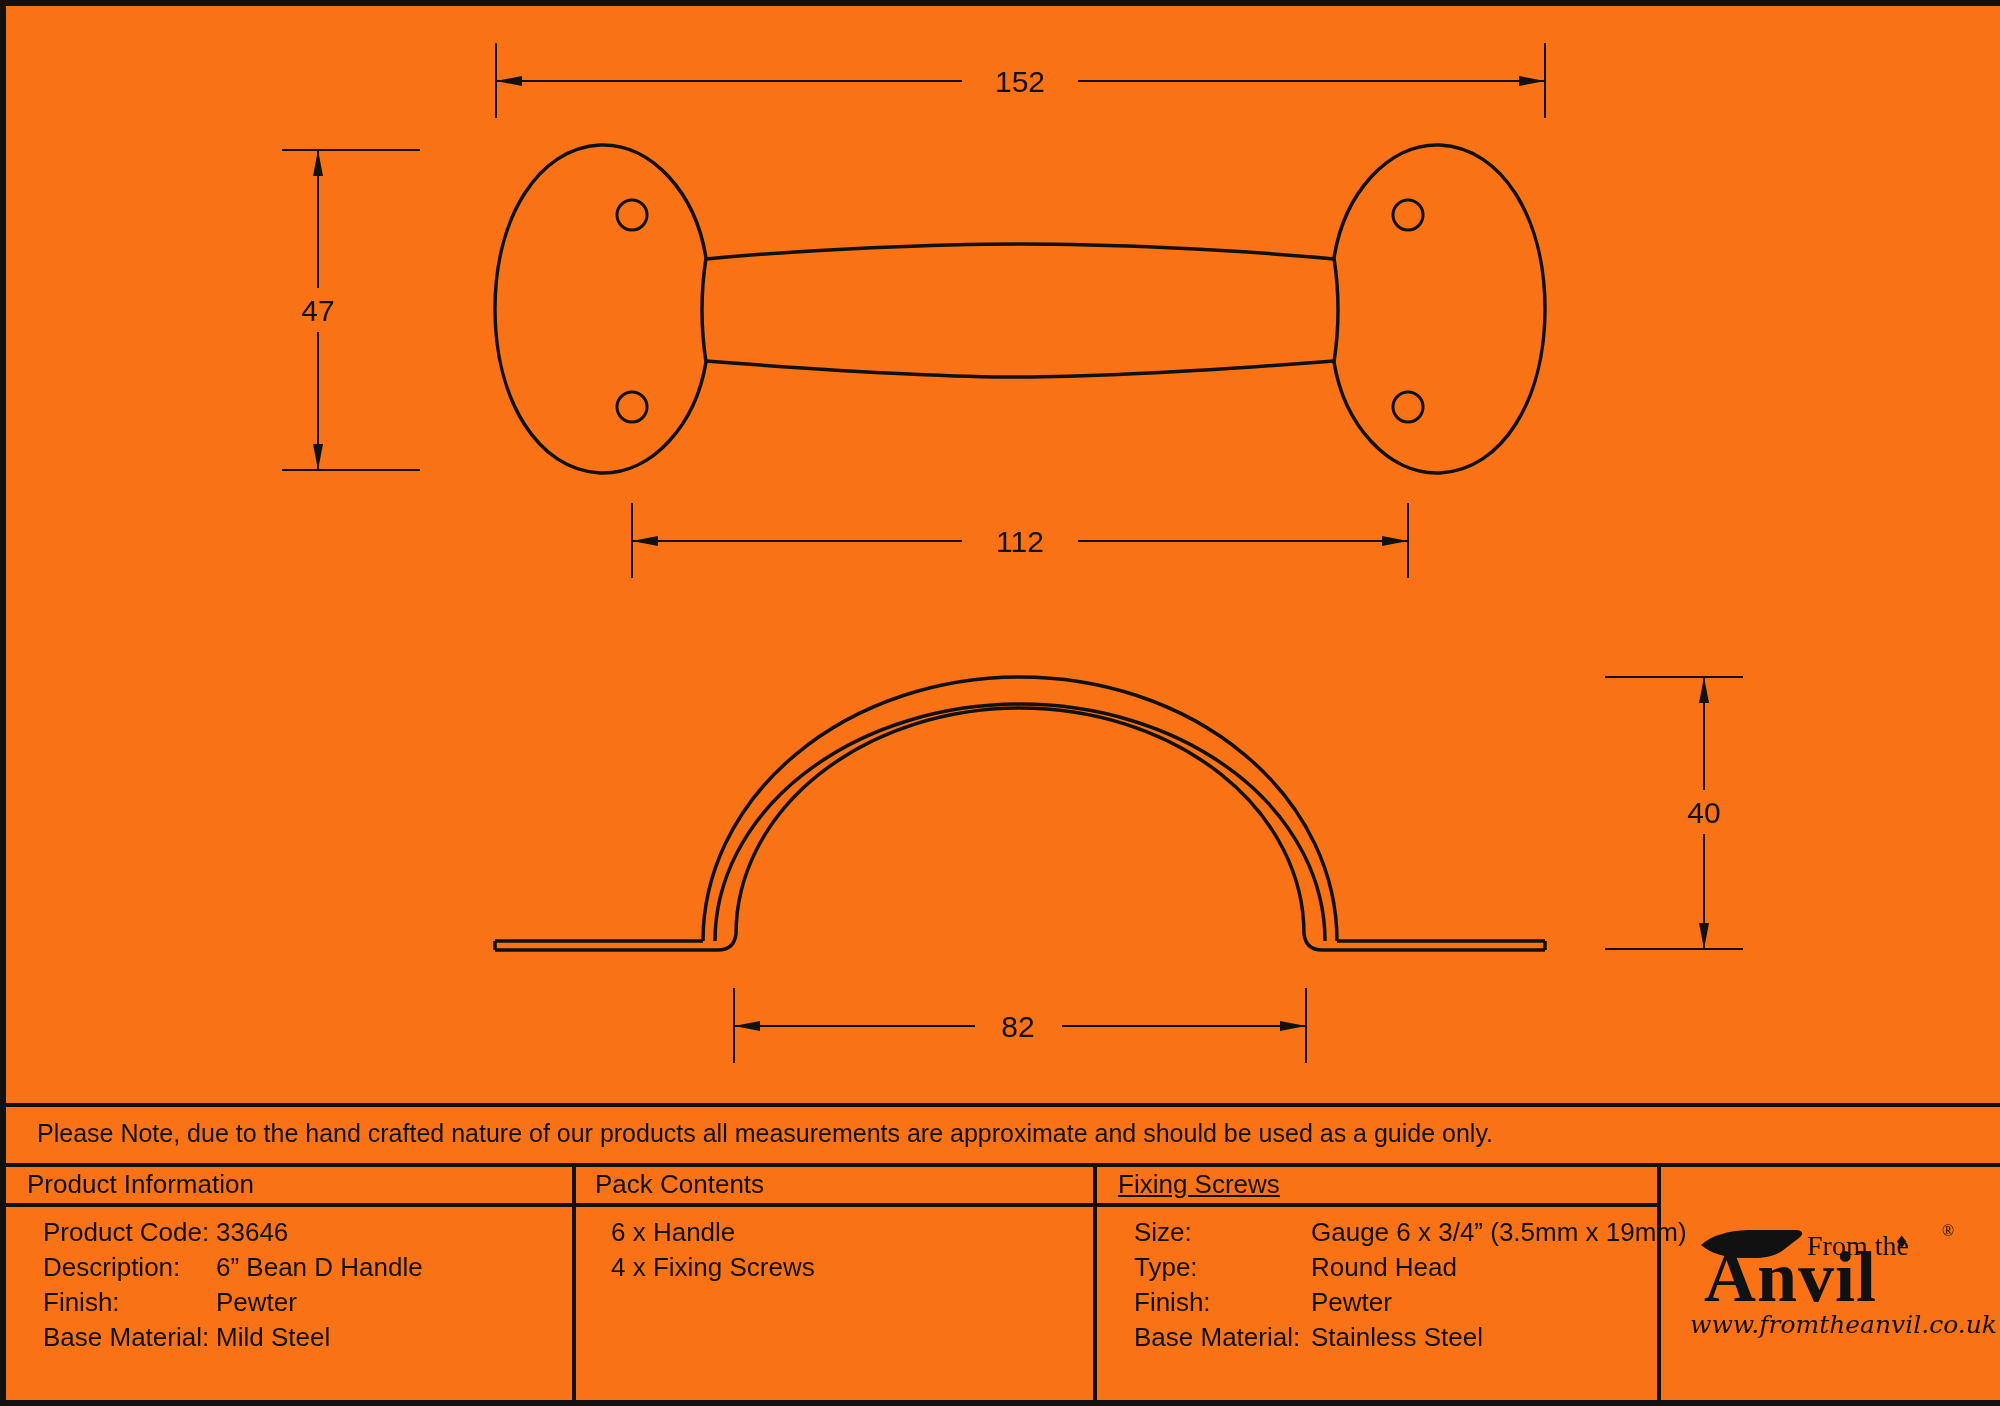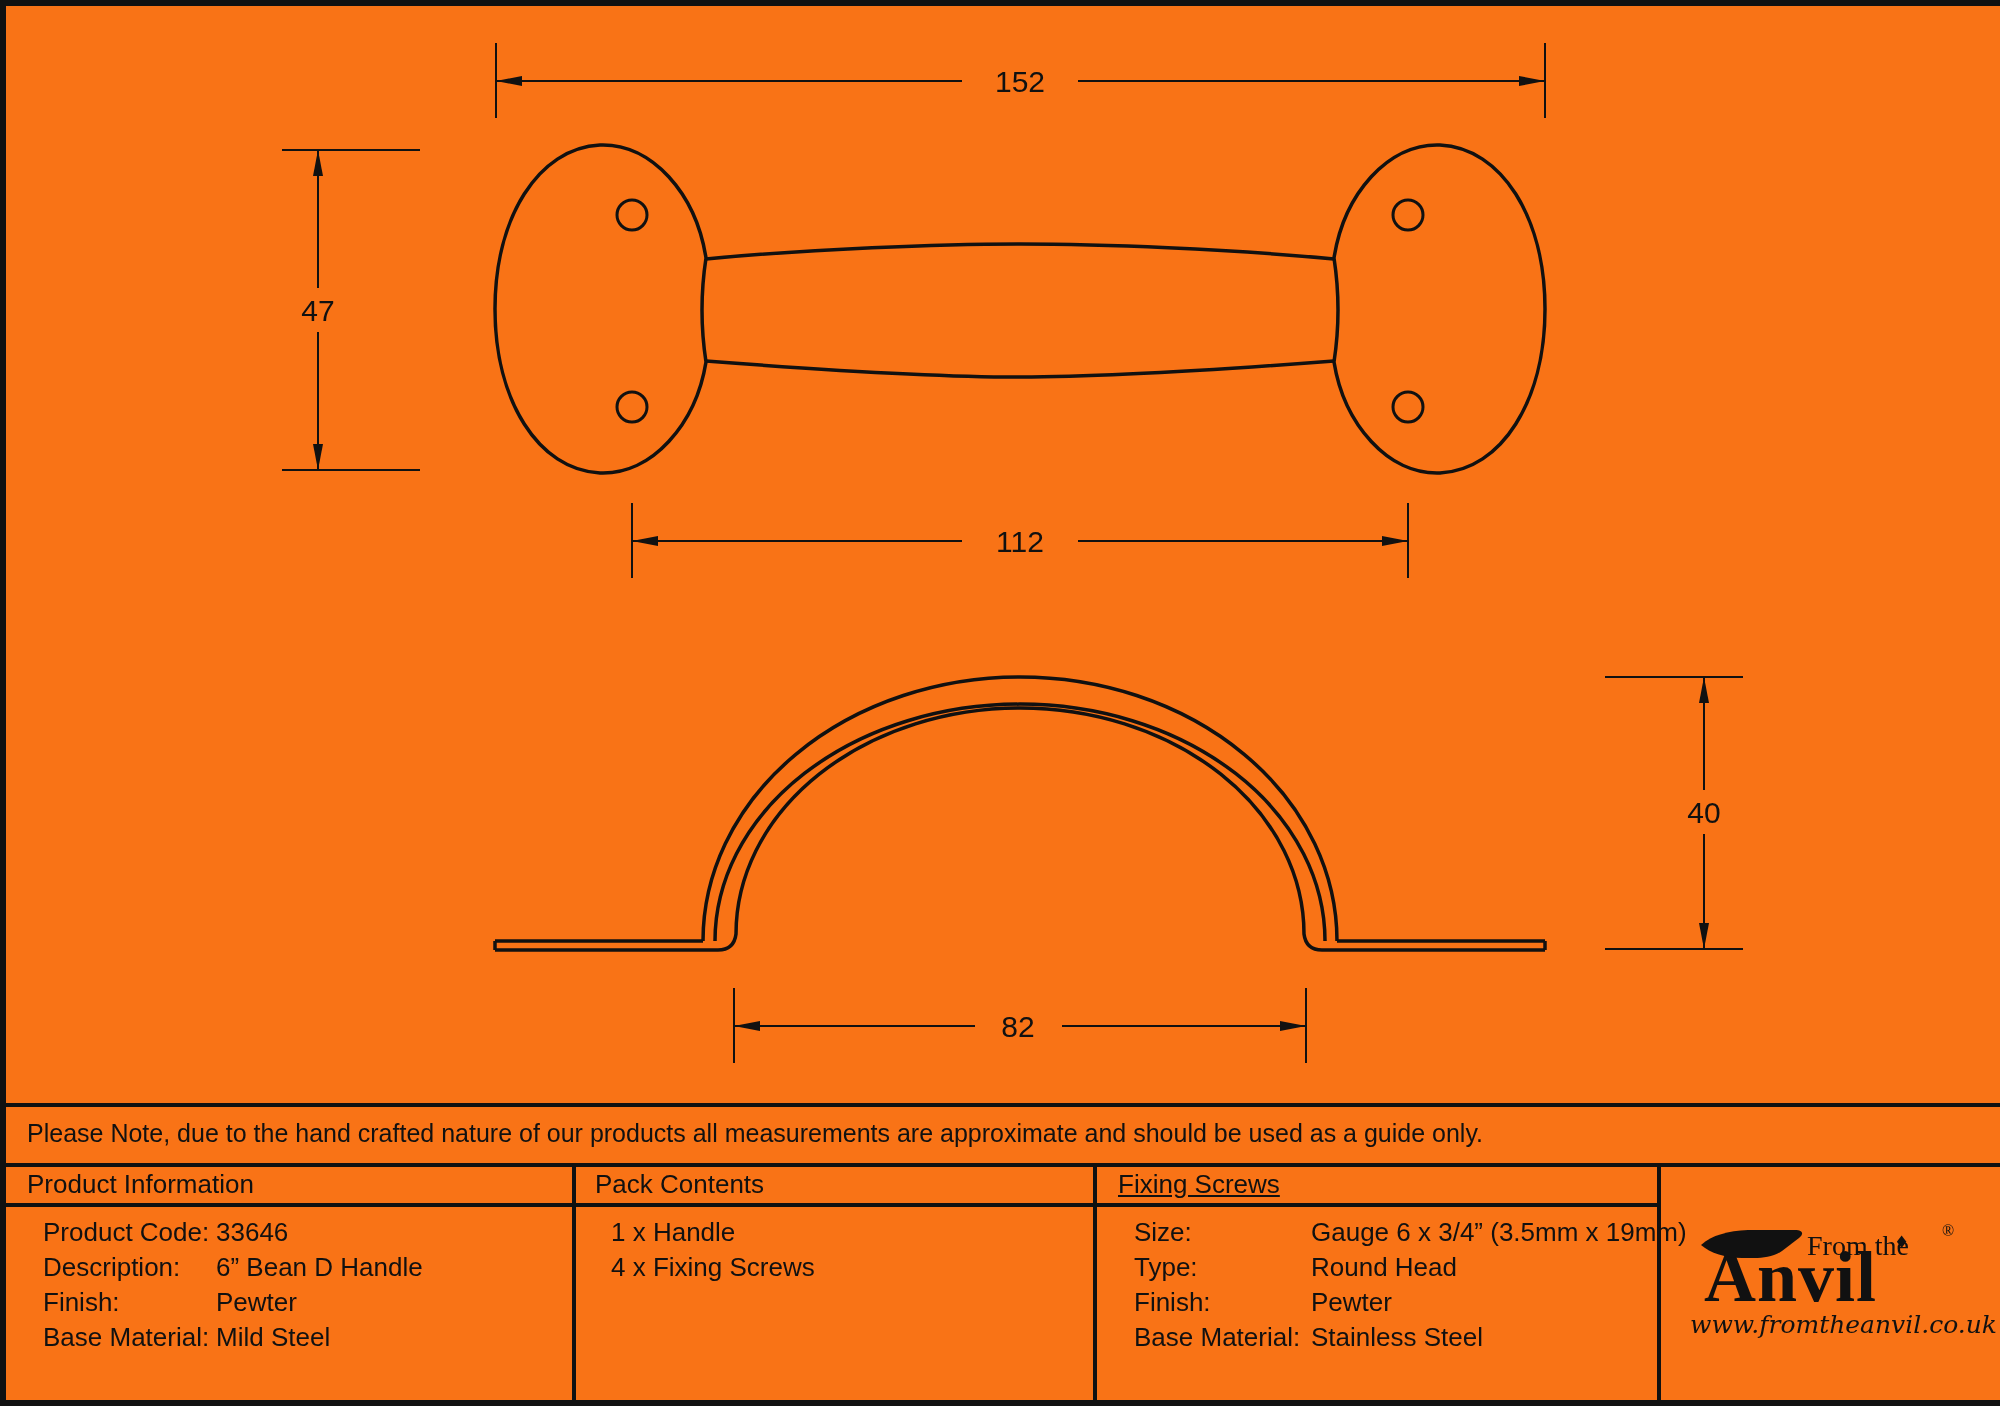--- a/index.html
+++ b/index.html
@@ -5,21 +5,21 @@
   html,body{margin:0;padding:0;background:#e8e8e8;}
   .page{position:relative;width:2000px;height:1406px;background:#f97316;
         font-family:"Liberation Sans",sans-serif;color:#111;overflow:hidden;padding-left:16px;}
   .outer-border{position:absolute;inset:0;border:6px solid #111;pointer-events:none;z-index:9;}
   .hline,.vline{position:absolute;background:#111;}
   .drawing-svg{position:absolute;left:0;top:0;}
   .drawing-svg path,.drawing-svg line,.drawing-svg circle{stroke:#111;fill:none;}
   .outline{stroke-width:3.5px;}
   .dimline{stroke-width:2px;}
   .dim-label{fill:#111;font-family:"Liberation Sans",sans-serif;font-size:30px;text-anchor:middle;}
-  .note-text{position:absolute;left:27px;top:1103px;height:60px;line-height:60px;font-size:25px;white-space:nowrap;}
+  .note-text{position:absolute;left:37px;top:1103px;height:60px;line-height:60px;font-size:25px;white-space:nowrap;}
   .cell-header{position:absolute;top:1163px;height:40px;line-height:42px;font-size:26px;white-space:nowrap;}
   .rows{position:absolute;top:1215px;font-size:26px;line-height:35px;}
   .rowline{display:flex;white-space:nowrap;margin-left:16px;}
   .rowline .lbl{display:inline-block;}
   .rows.product .lbl{width:173px;}
   .rows.screws .lbl{width:177px;}
   .logo{position:absolute;left:1690px;top:1222px;width:300px;height:130px;}
   .anvil-svg{position:absolute;left:10px;top:6px;}
   .brand{position:absolute;left:14px;top:14px;font-family:"Liberation Serif",serif;
          font-weight:600;font-size:72px;letter-spacing:1px;white-space:nowrap;}
@@ -131,21 +131,21 @@
       <span class="lbl">Finish:</span>
       <span class="val">Pewter</span>
     </div>
     <div class="rowline">
       <span class="lbl">Base Material:</span>
       <span class="val">Mild Steel</span>
     </div>
   </div>
 
   <div class="rows" style="left:595px;">
-    <div class="rowline">1 x Handle</div>
+    <div class="rowline">6 x Handle</div>
     <div class="rowline">4 x Fixing Screws</div>
   </div>
 
   <div class="rows screws" style="left:1118px;">
     <div class="rowline">
       <span class="lbl">Size:</span>
       <span class="val">Gauge 6 x 3/4” (3.5mm x 19mm)</span>
     </div>
     <div class="rowline">
       <span class="lbl">Type:</span>

